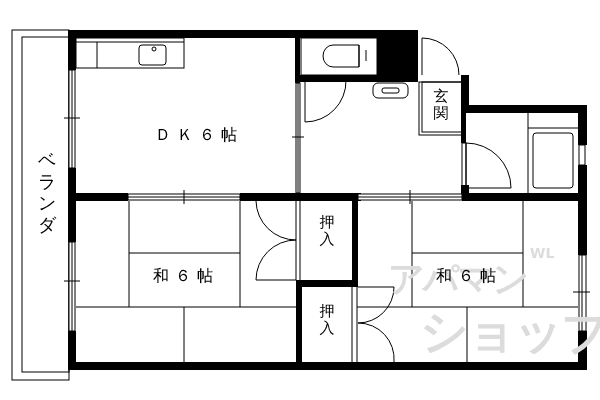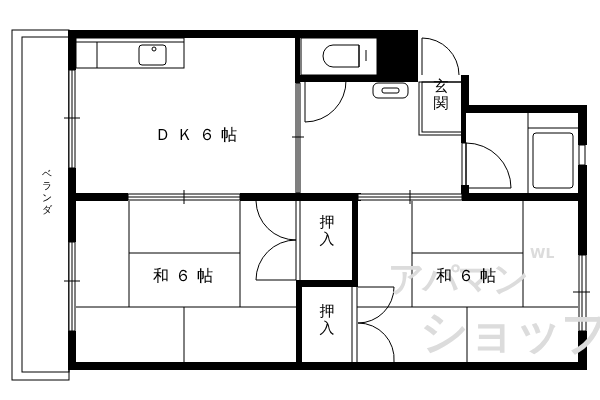--- a/index.html
+++ b/index.html
@@ -154,14 +154,14 @@
 
 <div class="wm" style="left:388px;top:255px;font-size:36px;letter-spacing:-2px;">アパマン</div>
 <div class="wm" style="left:420px;top:300px;font-size:48px;letter-spacing:-2px;">ショップ</div>
 <div class="wm" style="left:530px;top:245px;font-size:14px;text-align:right;">WL</div>
 
 <div class="lbl" style="left:155px;top:128px;">ＤＫ６帖</div>
 <div class="lbl" style="left:153px;top:269px;">和６帖</div>
 <div class="lbl" style="left:436px;top:269px;">和６帖</div>
 <div class="vlbl" style="left:318px;top:214px;">押入</div>
 <div class="vlbl" style="left:318px;top:303px;">押入</div>
-<div class="vlbl" style="left:432px;top:78px;">玄関</div>
-<div class="vlbl" style="left:38px;top:168px;font-size:10px;line-height:1.2;font-family:Liberation Serif, serif;">ベランダ</div>
+<div class="vlbl" style="left:432px;top:88px;">玄関</div>
+<div class="vlbl" style="left:38px;top:150px;font-size:18px;line-height:1.2;font-family:Liberation Serif, serif;">ベランダ</div>
 
 </body></html>

